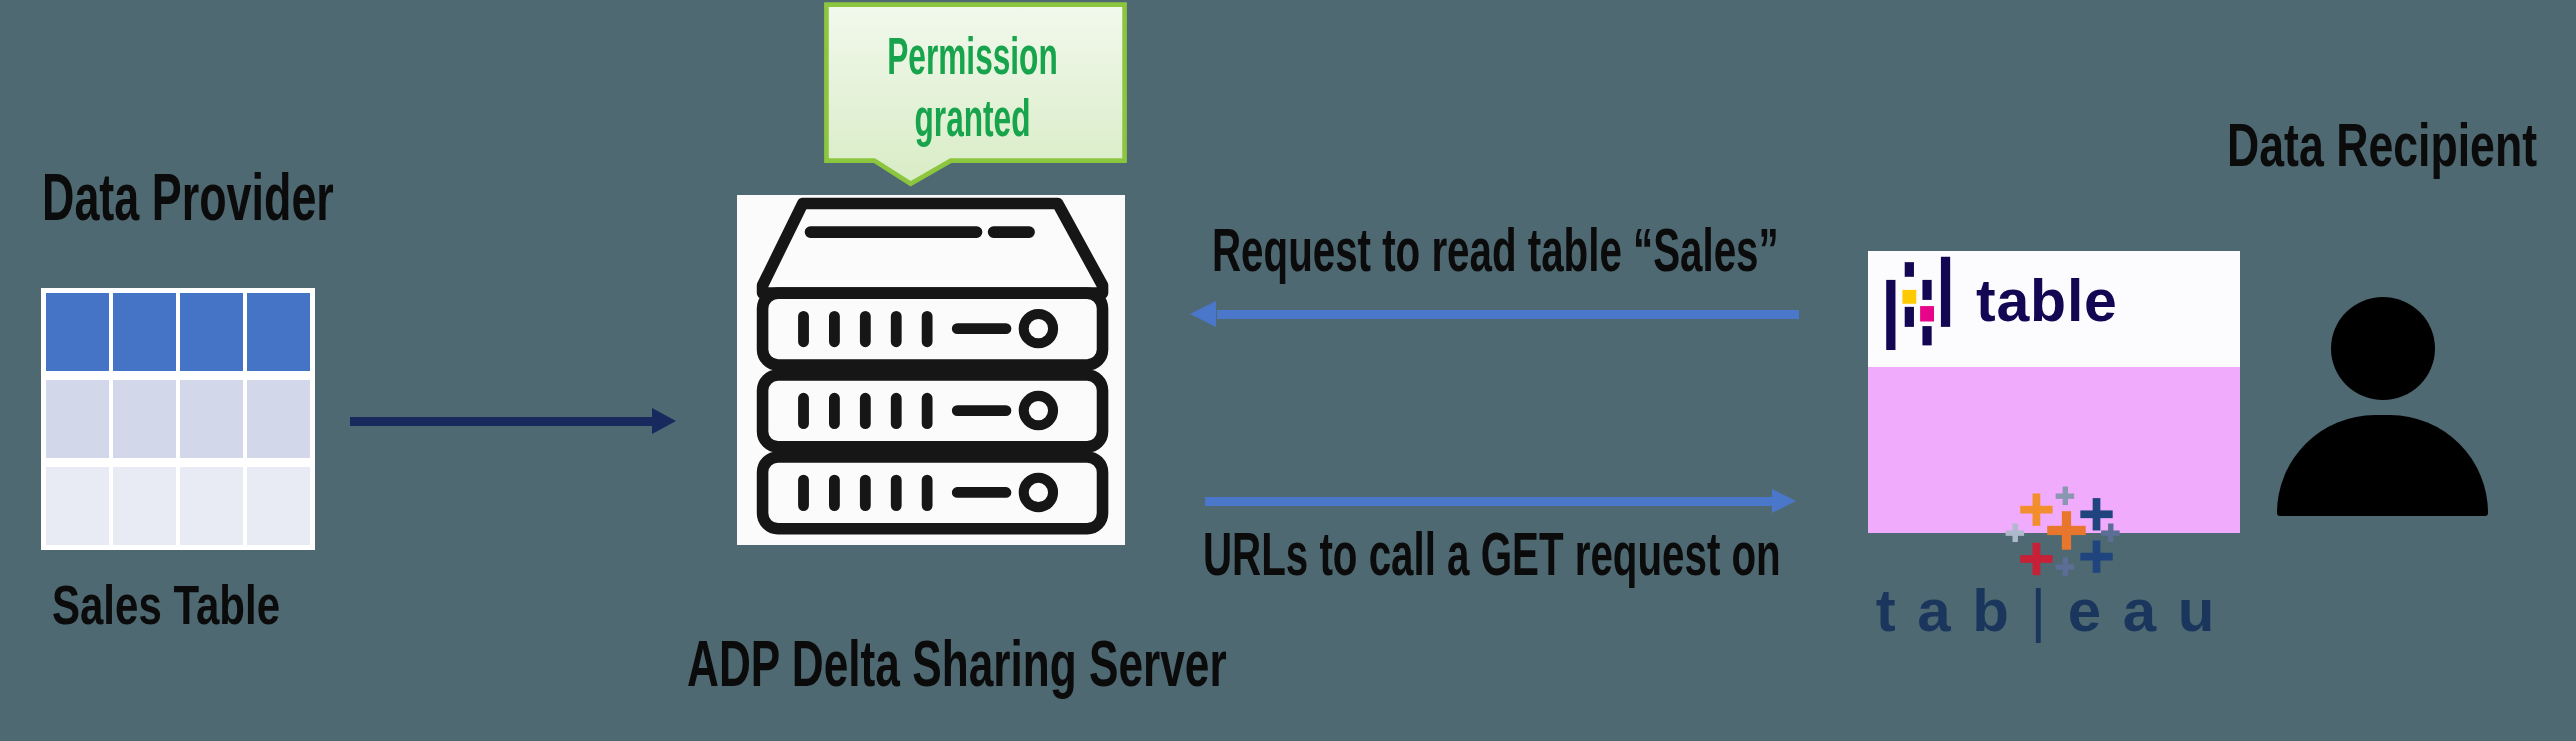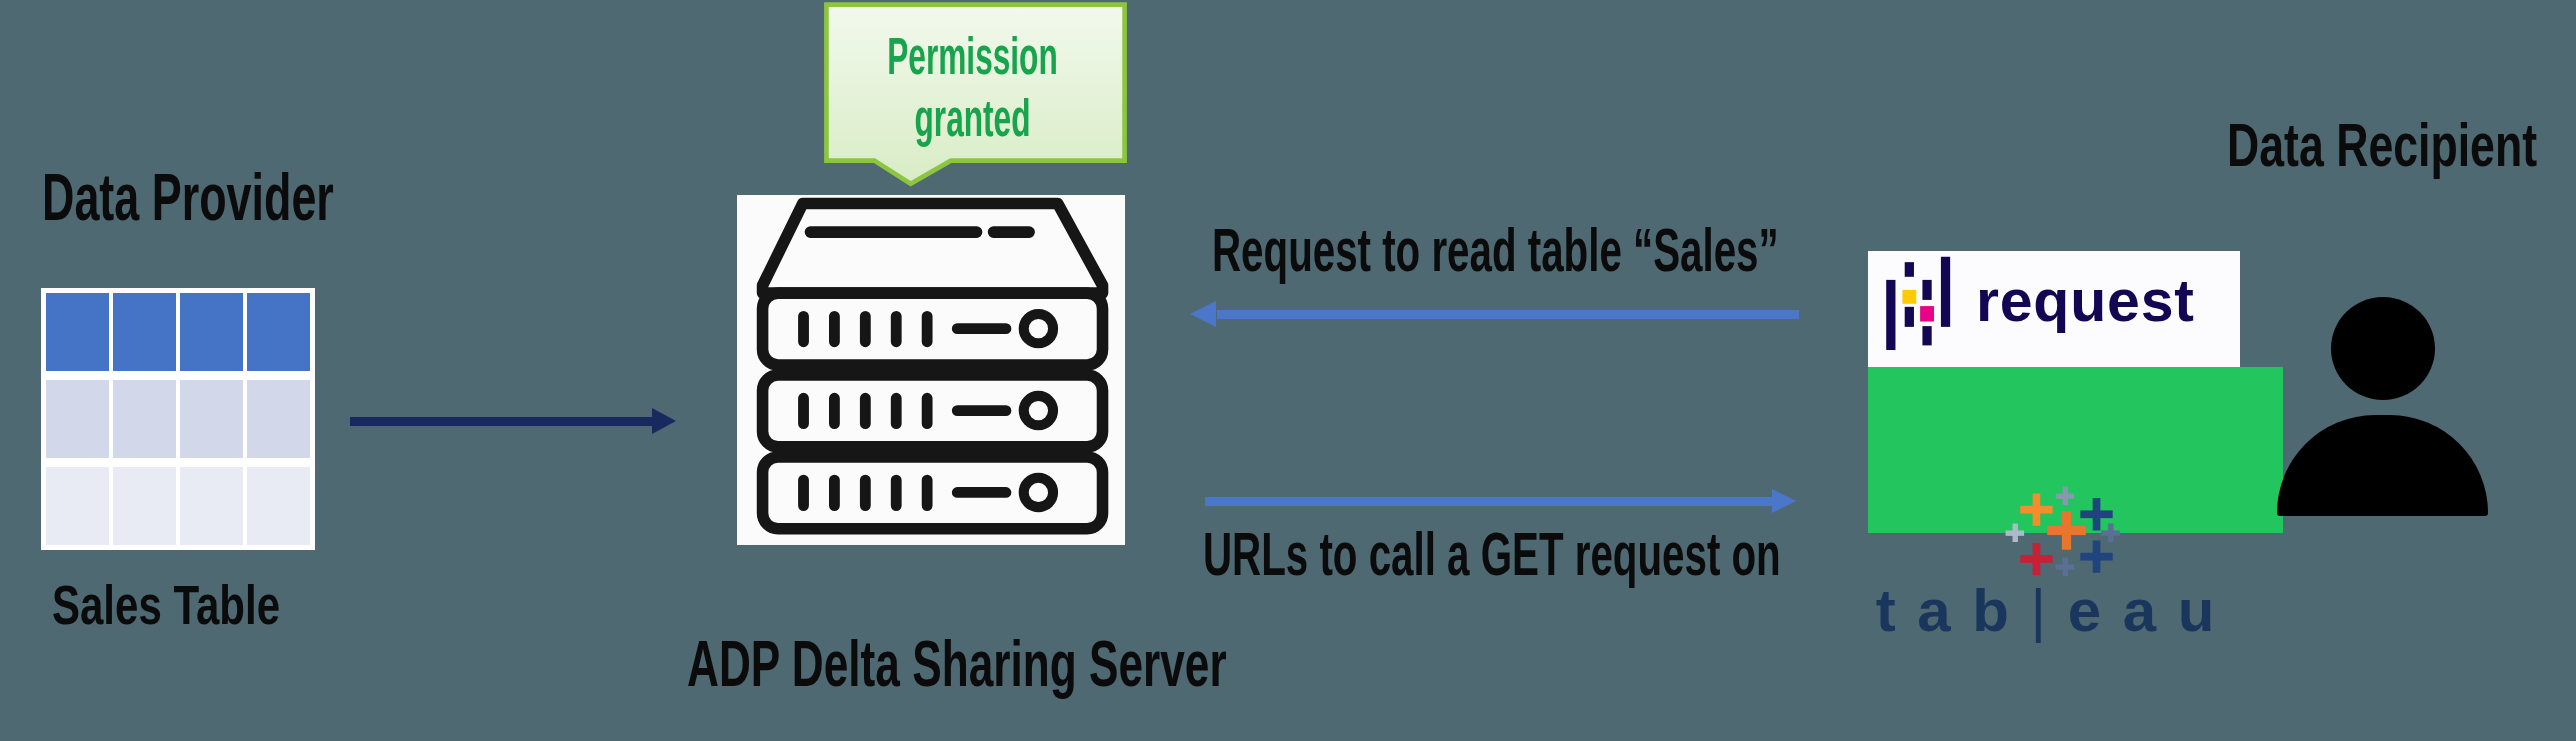--- a/index.html
+++ b/index.html
@@ -33,21 +33,21 @@
   .bubble-text{
     position:absolute;left:821px;top:26px;width:303px;text-align:center;
     font-weight:700;font-size:51px;line-height:1.21;color:var(--bubble-text,#17A44C);
     transform:scaleX(0.62);transform-origin:50% 0;white-space:nowrap;
   }
   
   .server-box{position:absolute;left:737px;top:195px;width:388px;height:350px;background:#FBFBFB;}
   
   .logo-panel{position:absolute;left:1868px;top:251px;width:372px;height:282px;}
   .logo-pandas-half{position:absolute;left:0;top:0;width:372px;height:116px;background:#FCFCFE;}
-  .logo-tableau-half{position:absolute;left:0;top:116px;width:372px;height:166px;background:#22c55e;padding-left:43px;}
+  .logo-tableau-half{position:absolute;left:0;top:116px;width:372px;height:166px;background:#f0abfc;}
   .pandas-word{
     position:absolute;left:108px;top:21px;font-weight:700;font-size:59px;line-height:1;
     letter-spacing:0.8px;color:var(--pandas-navy,#130754);
   }
   .tableau-word{
     position:absolute;left:7.7px;top:214px;font-weight:700;font-size:60px;line-height:1;
     letter-spacing:21.6px;color:var(--tableau-navy,#1B365D);white-space:nowrap;
   }
   .tableau-word .bar{font-weight:400;letter-spacing:21.6px;}
   
@@ -144,21 +144,21 @@
           <rect x="0" y="31" width="12" height="91"></rect>
           <rect x="24" y="8" width="12" height="19"></rect>
           <rect x="24" y="66" width="12" height="26"></rect>
           <rect x="47" y="31" width="12" height="26"></rect>
           <rect x="47" y="91" width="12" height="25"></rect>
           <rect x="71" y="1" width="12" height="91"></rect>
         </g>
         <rect x="21" y="44" width="18" height="18" fill="#FFCA00"></rect>
         <rect x="44" y="65" width="18" height="20" fill="#E70488"></rect>
       </svg>
-      <div class="pandas-word">request</div>
+      <div class="pandas-word">table</div>
     </div>
 
     <div class="logo-tableau-half">
 
       <svg style="left:135px;top:118px;" width="120" height="94" viewBox="0 0 155 122">
         <g fill="#F28E2B">
             <rect x="38" y="11" width="10" height="42"></rect>
             <rect x="22" y="27" width="42" height="10"></rect>
           </g>
         <g fill="#8A97B1">

